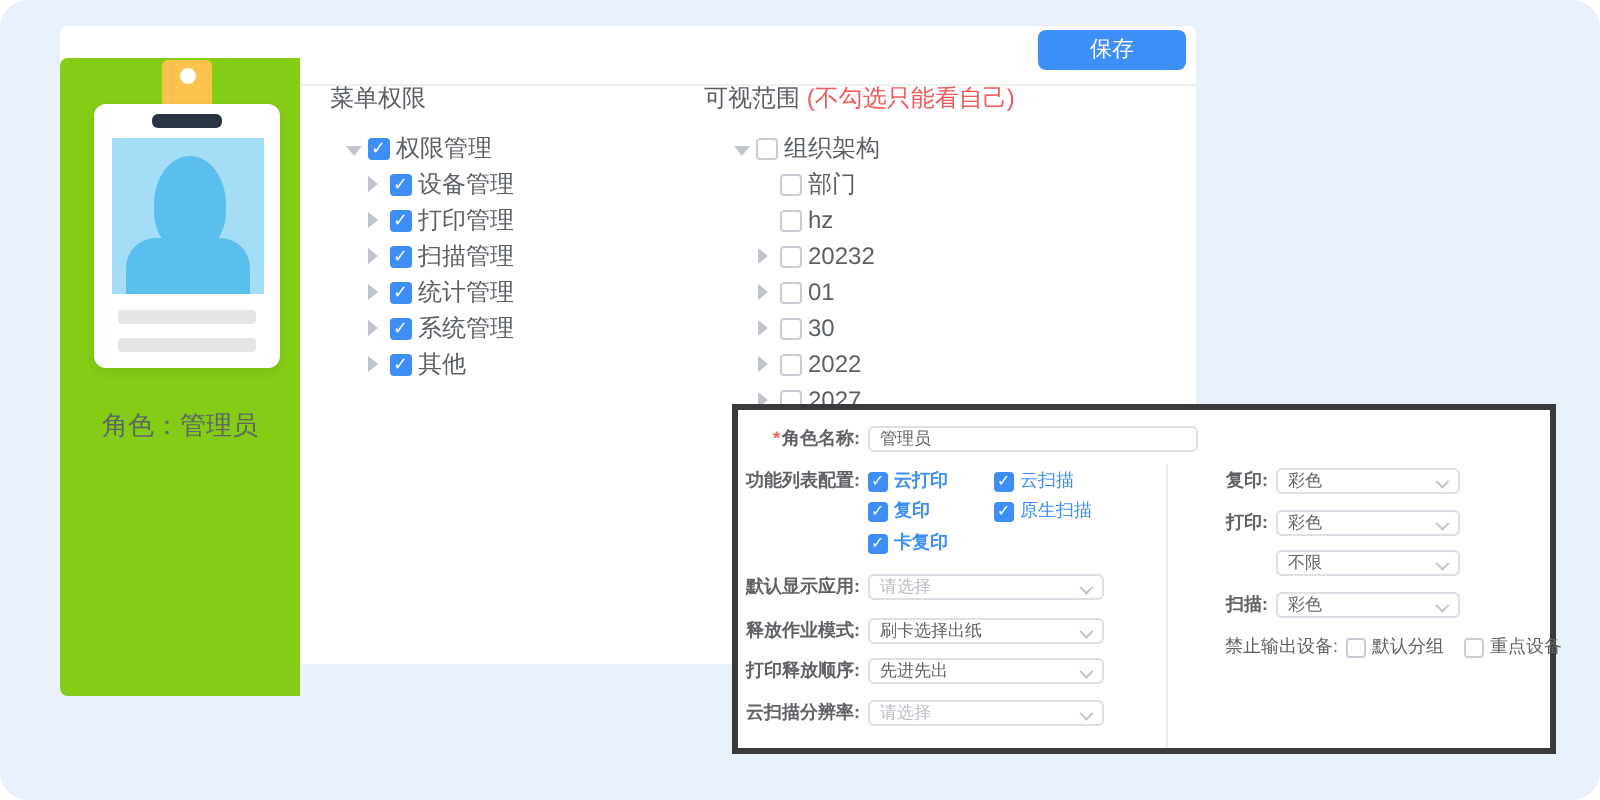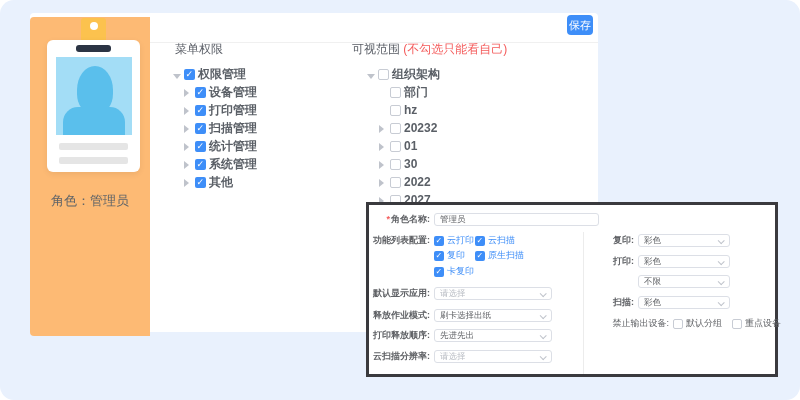--- a/index.html
+++ b/index.html
@@ -4,43 +4,43 @@
 <style>
   * { margin:0; padding:0; box-sizing:border-box; }
   html,body { width:800px; height:400px; background:#fff; }
   body { font-family:"Liberation Sans","DejaVu Sans",sans-serif; }
   .page { position:relative; width:800px; height:400px; background:#e9f1fd; border-radius:14px; overflow:hidden; }
 
   
   .main-panel { position:absolute; left:30px; top:13px; width:568px; height:319px; background:#fff; border-radius:4px; }
 
   
-  .side { position:absolute; left:0; top:4px; width:120px; height:319px; background:#fdba74; border-radius:4px 0 0 4px; }
+  .side { position:absolute; left:0; top:16px; width:120px; height:319px; background:#84cc16; border-radius:4px 0 0 4px; }
   .clip { position:absolute; left:51px; top:1px; width:25px; height:33px; background:#fcc24e; border-radius:3px; }
   .clip-hole { position:absolute; left:9px; top:4px; width:8px; height:8px; background:#fff; border-radius:50%; }
   .idcard { position:absolute; left:17px; top:23px; width:93px; height:132px; background:#fff; border-radius:6px; box-shadow:0 2px 6px rgba(0,0,0,.07); }
   .clip-bar { position:absolute; left:46px; top:28px; width:35px; height:7px; background:#2b3444; border-radius:3px; }
   .photo { position:absolute; left:9px; top:17px; width:76px; height:78px; background:#a3ddf6; overflow:hidden; }
   .head { position:absolute; left:21px; top:9px; width:36px; height:48px; background:#5abfec; border-radius:50% 50% 42% 42%; }
   .shoulders { position:absolute; left:7px; top:50px; width:62px; height:34px; background:#5abfec; border-radius:15px 15px 0 0; }
   .cline { position:absolute; left:12px; width:69px; height:7px; background:#e5e5e5; border-radius:2px; }
   .cline.l1 { top:103px; } .cline.l2 { top:117px; }
   .role-caption { position:absolute; left:0; top:175px; width:100%; text-align:center; font-size:13px; color:#5f6468; }
 
   
   .content { position:absolute; left:120px; top:0; width:448px; height:319px; }
-  .save-btn { position:absolute; right:5px; top:2px; height:20px; line-height:20px; padding:0 2px; background:#3e8ef8; color:#fff; font-size:11px; border:none; border-radius:4px; cursor:pointer; }
+  .save-btn { position:absolute; right:5px; top:2px; height:20px; line-height:20px; padding:0 26px; background:#3e8ef8; color:#fff; font-size:11px; border:none; border-radius:4px; cursor:pointer; }
   .content-divider { position:absolute; left:0; right:0; top:29px; height:1px; background:#f0f0f0; }
   .tree-title { position:absolute; top:30px; font-size:12px; color:#5a5e66; line-height:12px; }
-  .tree-title.t1 { left:25px; } .tree-title.t2 { left:202px; }
+  .tree-title.t1 { left:15px; } .tree-title.t2 { left:202px; }
   .hint-red { color:#f45a5a; }
 
   .tree { position:absolute; top:52px; }
   .tree.tr1 { left:23px; } .tree.tr2 { left:217px; }
-  .trow { display:flex; align-items:center; height:18px; cursor:pointer;font-weight:bold; }
+  .trow { display:flex; align-items:center; height:18px; cursor:pointer; }
   .trow.child { padding-left:11px; }
   .tree.tr2 .trow.child { padding-left:12px; }
   .caret { width:8px; margin-right:3px; display:inline-block; }
   .caret.down::after { content:""; display:inline-block; border-left:4px solid transparent; border-right:4px solid transparent; border-top:5px solid #bfc3cb; }
   .caret.right::after { content:""; display:inline-block; border-top:4px solid transparent; border-bottom:4px solid transparent; border-left:5px solid #bfc3cb; }
   .cb { width:11px; height:11px; border-radius:2px; margin-right:3px; flex:0 0 11px; position:relative; }
   .cb.checked { background:#3e8ef8; }
   .cb.checked::after { content:"✓"; position:absolute; left:1.5px; top:-1px; color:#fff; font-size:9px; line-height:12px; }
   .cb.empty { background:#fff; border:1px solid #c8ccd4; }
   .tlabel { font-size:12px; color:#5a5f66; white-space:nowrap; }
@@ -56,21 +56,21 @@
   .m-select.w2 { width:92px; }
   .m-select .val { font-size:8.5px; color:#606266; }
   .m-select.ph .val { color:#b9bdc4; }
   .m-select .chev { position:absolute; right:6px; top:4px; width:5px; height:5px; border-right:1px solid #c0c4cc; border-bottom:1px solid #c0c4cc; transform:rotate(45deg) translateY(-1px); }
   .mcb { width:10px; height:10px; border-radius:2px; margin-right:3px; flex:0 0 10px; position:relative; }
   .mcb.checked { background:#3e8ef8; }
   .mcb.checked::after { content:"✓"; position:absolute; left:1.5px; top:-1px; color:#fff; font-size:8px; line-height:11px; }
   .mcb.empty { background:#fff; border:1px solid #c8ccd4; }
   .mopt { display:flex; align-items:center; }
   .mopt .olabel { font-size:9px; color:#3e8ef8; white-space:nowrap; }
-  .mopt.col1 { width:41px; }
+  .mopt.col1 { width:63px;font-weight:bold; }
   .forbid-label { font-size:9px; color:#606266; margin-right:4px; }
   .forbid-opt .olabel { color:#606266; }
 </style>
 </head>
 <body>
 
 <div class="page">
 
   <div class="main-panel">
 

